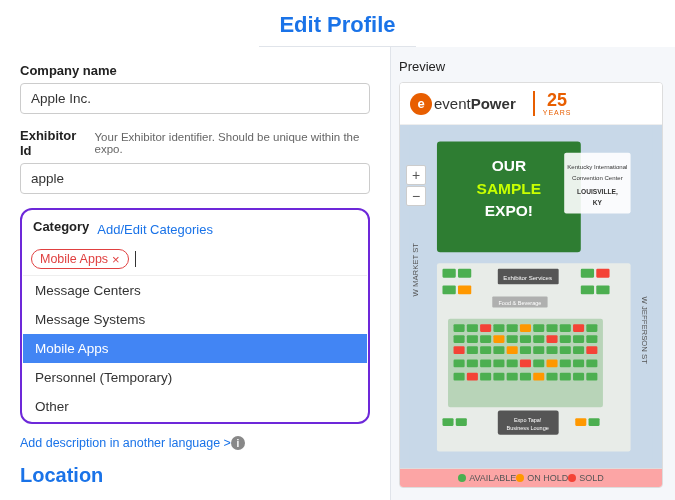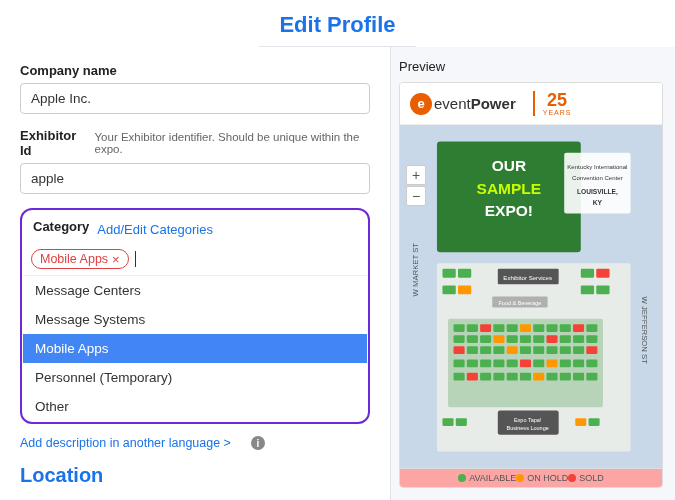--- a/index.html
+++ b/index.html
@@ -146,21 +146,21 @@
       background: #4285f4;
       color: #fff;
     }
     .add-description-link {
       font-size: 12.5px;
       color: #1a73e8;
       cursor: pointer;
       margin-bottom: 14px;
       display: inline-flex;
       align-items: center;
-      gap: 20px;
+      gap: 0;
     }
     .add-description-link .info-icon {
       display: inline-flex;
       align-items: center;
       justify-content: center;
       width: 14px;
       height: 14px;
       border-radius: 50%;
       background: #888;
       color: #fff;

